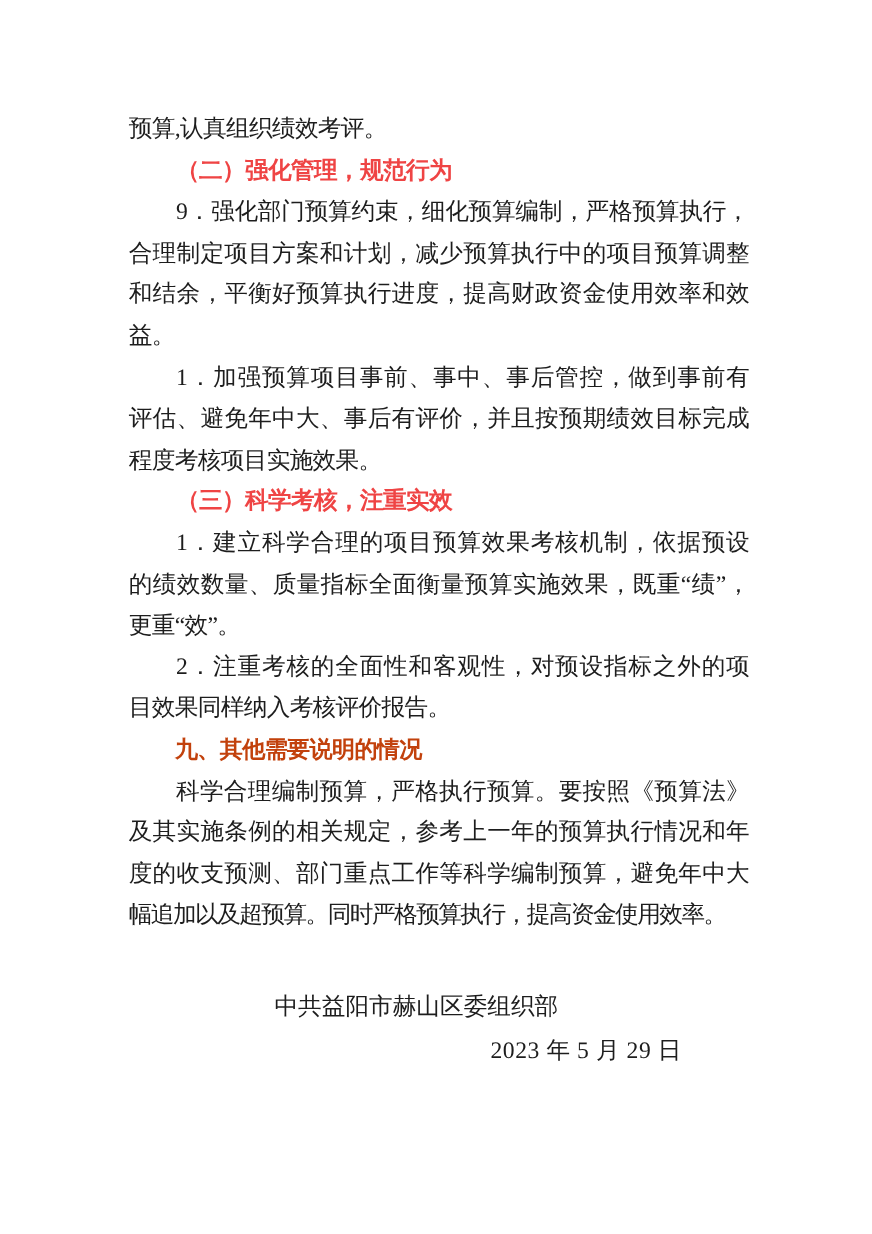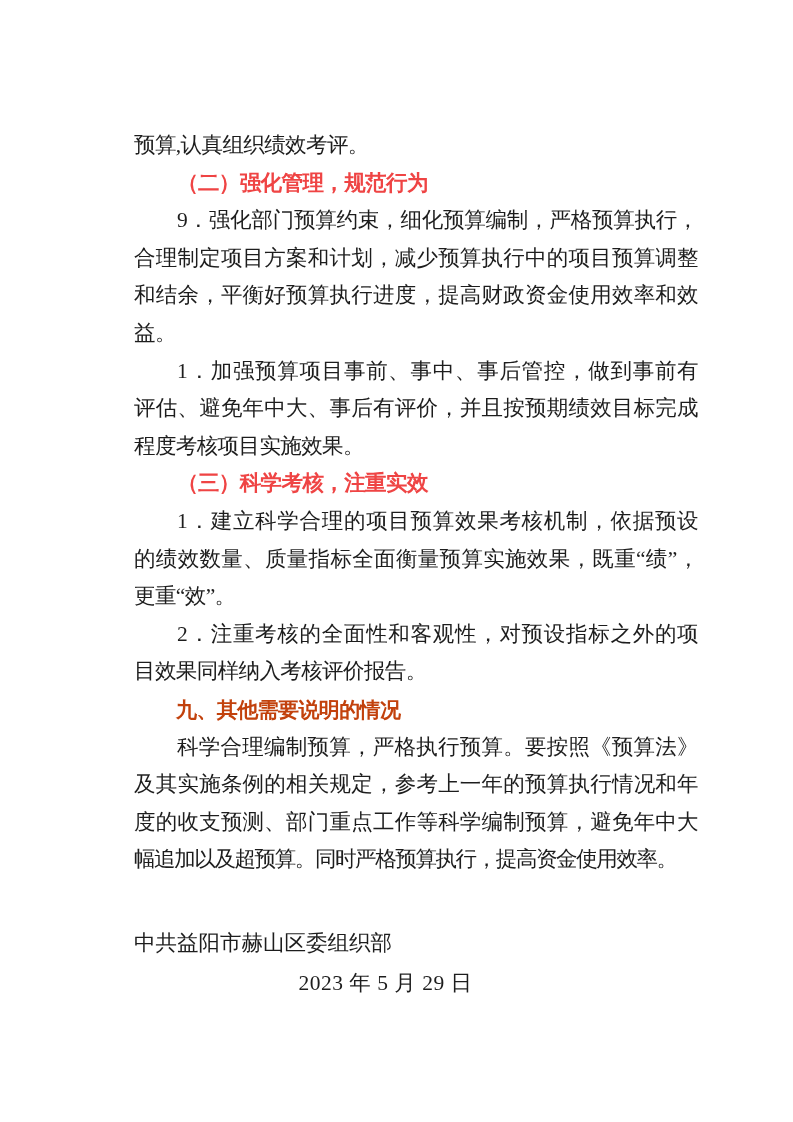--- a/index.html
+++ b/index.html
@@ -10,29 +10,28 @@
   .page {
     position: relative;
     width: 793px;
     height: 1122px;
     background: #ffffff;
     overflow: hidden;
     font-family: "Liberation Serif", "DejaVu Serif", serif;
   }
   .doc {
     position: absolute;
-    left: 134px;
+    left: 117px;
     top: 99px;
     width: 564px;
     font-size: 21.5px;
     letter-spacing: -0.6px;
     line-height: 37.6px;
     color: #1d1d1d;
     text-align: justify;
-    margin-top: 28px;
   }
   .ln {
     text-align: justify;
     text-align-last: justify;
     min-height: 37.6px;
   }
   .ln.end {
     text-align-last: left;
     white-space: nowrap;
   }
@@ -54,27 +53,27 @@
     white-space: nowrap;
   }
   .ln.sq1 { letter-spacing: -1.05px; }
   .ln.sq2 { letter-spacing: -1.4px; }
   .sig {
     margin-top: 44px;
     line-height: 40px;
     color: #1d1d1d;
   }
   .sig-org {
-    text-align: left;
+    text-align: center;
     padding-right: 41px;
     letter-spacing: 0;
     white-space: nowrap;
   }
   .sig-date {
-    text-align: center;
+    text-align: right;
     padding-right: 61px;
     letter-spacing: 0.5px;
     white-space: nowrap;
   }
 </style>
 </head>
 <body>
 
 <div class="page">
   <main class="doc">

